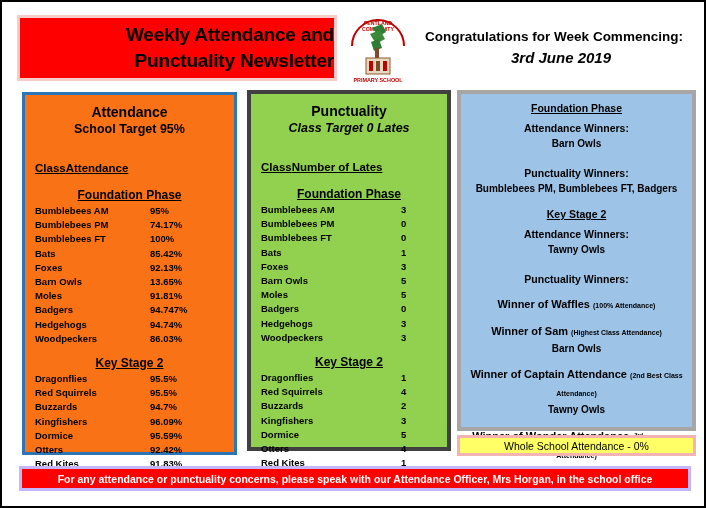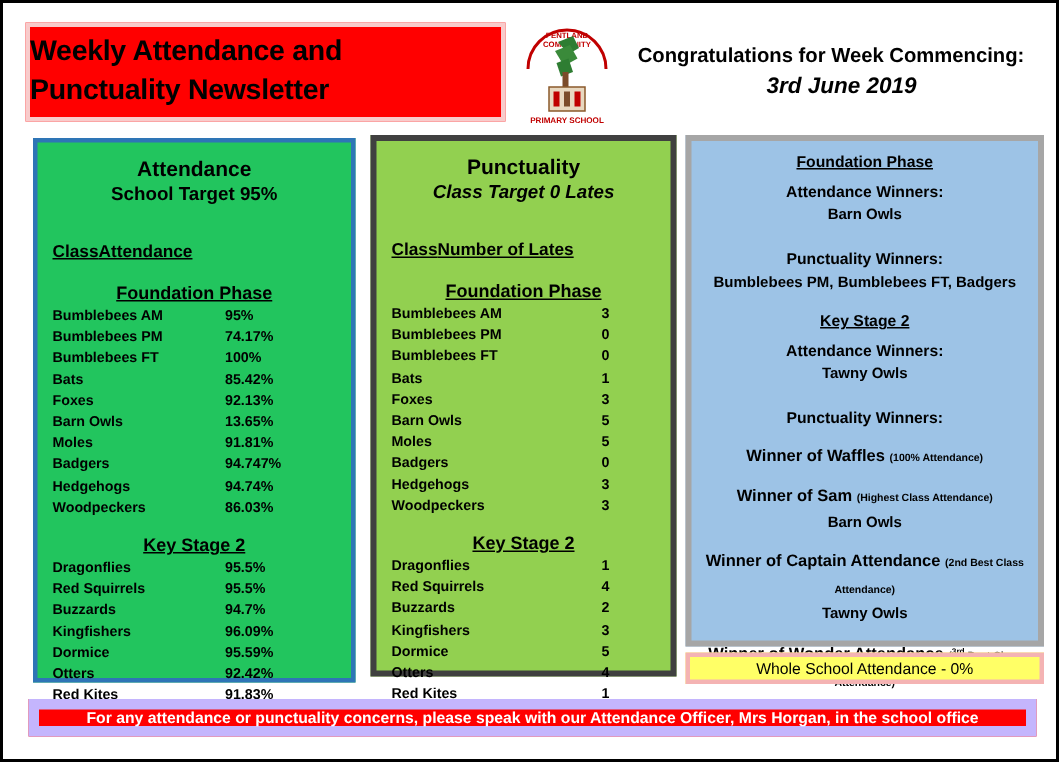--- a/index.html
+++ b/index.html
@@ -17,21 +17,21 @@
     border:2px solid #000000;
     box-sizing:border-box;
   }
 
   
   .title-box{
     position:absolute;left:15px;top:13px;width:320px;height:66px;
     background:#FF0000;
     border:3px solid #F8CBCB;
     box-sizing:border-box;
-    display:flex;flex-direction:column;align-items:flex-start;justify-content:center;
+    display:flex;flex-direction:column;align-items:flex-end;justify-content:center;
   }
   .title-line{
     font-size:19px;font-weight:bold;color:#000000;line-height:26px;
     letter-spacing:-0.2px;white-space:nowrap;
   }
 
   .logo{
     position:absolute;left:344px;top:10px;width:64px;height:74px;
   }
   .logo svg{display:block;}
@@ -41,21 +41,21 @@
     display:flex;flex-direction:column;align-items:center;justify-content:center;
   }
   .congrats-line1{font-size:13.5px;font-weight:bold;line-height:20px;white-space:nowrap;}
   .congrats-line2{font-size:15px;font-weight:bold;font-style:italic;line-height:22px;margin-left:14px;}
 
   
   .panel{position:absolute;box-sizing:border-box;}
 
   .panel-attendance{
     left:20px;top:90px;width:215px;height:363px;
-    background:#22c55e;border:3px solid #2E75B6;
+    background:#f97316;border:3px solid #2E75B6;
   }
   .panel-punctuality{
     left:245px;top:88px;width:204px;height:361px;
     background:#92D050;border:4px solid #404040;
   }
   .panel-winners{
     left:455px;top:88px;width:239px;height:341px;
     background:#9DC3E6;border:4px solid #A6A6A6;
   }
 
@@ -106,21 +106,21 @@
   .whole-school{
     position:absolute;left:455px;top:433px;width:239px;height:21px;
     background:#FFFF66;border:3px solid #F4B3B3;box-sizing:border-box;
     display:flex;align-items:center;justify-content:center;
     font-size:10.5px;font-weight:normal;
   }
 
   
   .footer{
     position:absolute;left:17px;top:464px;width:672px;height:25px;
-    background:#FF0000;border:7px solid #c4b5fd;box-sizing:border-box;
+    background:#FF0000;border:3px solid #c4b5fd;box-sizing:border-box;
     display:flex;align-items:center;justify-content:center;
   }
   .footer-text{font-size:10.5px;font-weight:bold;color:#FFFFFF;white-space:nowrap;}
 </style>
 </head>
 <body>
 
 <div id="page">
 
   <div class="title-box">

